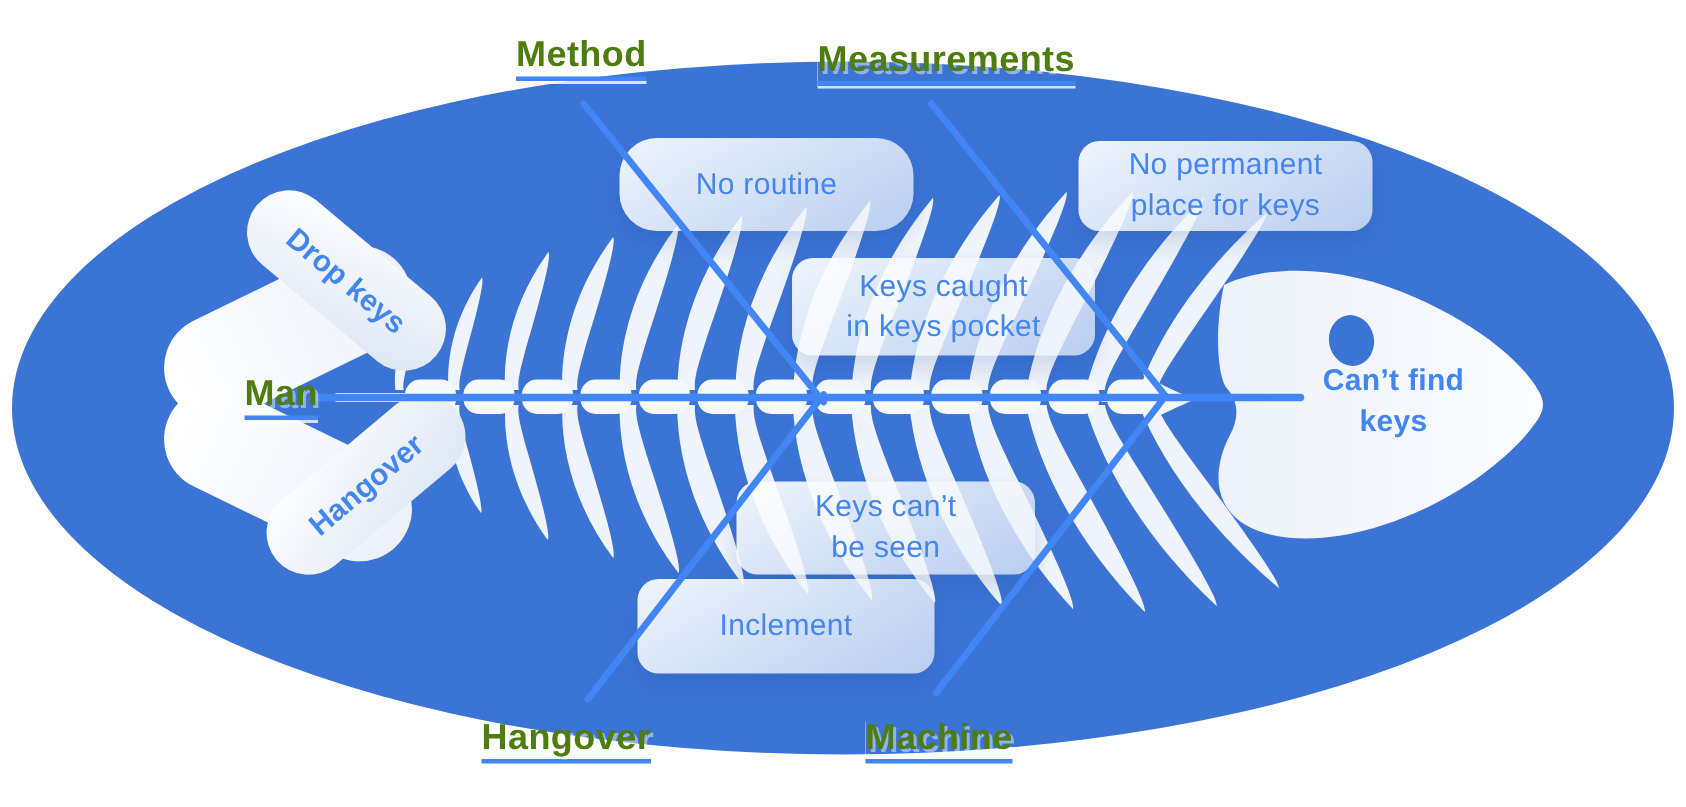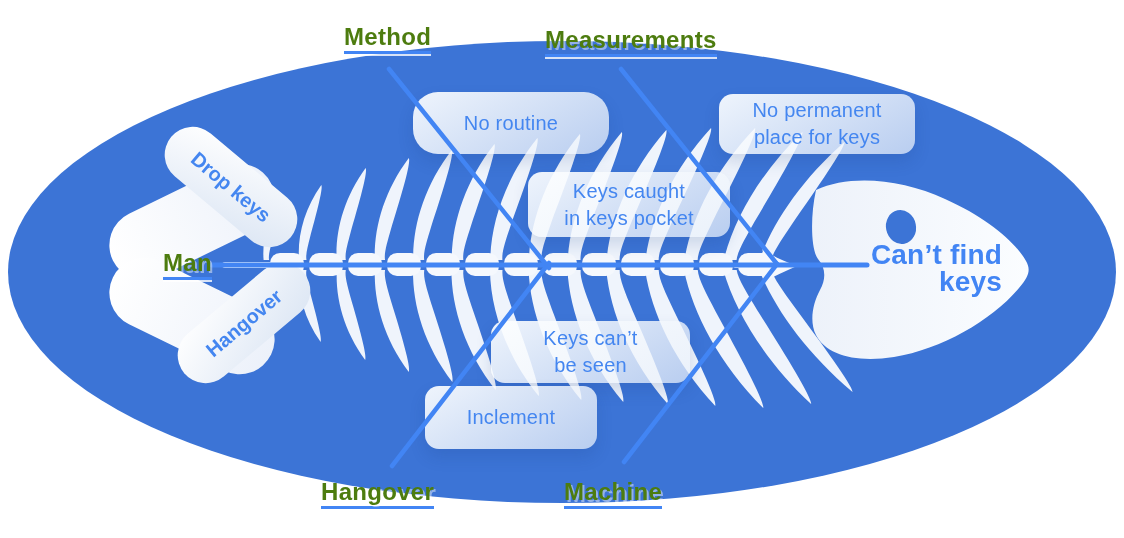--- a/index.html
+++ b/index.html
@@ -16,41 +16,41 @@
     letter-spacing:.3px;line-height:1.05;padding-bottom:2px;
     border-bottom:3px solid #4285F4;
     box-shadow:0 2px 0 rgba(255,255,255,.8);
     text-shadow:2px 2px 0 rgba(255,255,255,.45);
     white-space:nowrap;
   }
   .cat-method{left:344px;top:24px;}
   .cat-measurements{left:545px;top:27px;}
   .cat-man{left:163px;top:250px;}
   .cat-materials{left:321px;top:479px;}
-  .cat-machine{left:564px;top:479px;}
+  .cat-machine{left:577px;top:479px;}
 
   
   .cause{
     position:absolute;display:flex;flex-direction:column;justify-content:center;
     align-items:center;text-align:center;
     background:linear-gradient(150deg,rgba(252,254,255,.93) 0%,rgba(233,240,250,.72) 100%);
     border-radius:14px;color:#4486F0;font-size:20px;line-height:27px;
     letter-spacing:.2px;font-weight:500;
     box-shadow:0 8px 16px rgba(22,60,130,.16);
   }
   .cause-no-routine{left:413px;top:92px;width:196px;height:62px;border-radius:25px;}
   .cause-keys-caught{left:508px;top:172px;width:202px;height:65px;margin-left:20px;}
   .cause-no-permanent{left:674px;top:94px;width:196px;height:60px;margin-left:45px;}
   .cause-keys-cant{left:491px;top:302px;width:199px;height:62px;margin-top:19px;}
-  .cause-inclement{left:425px;top:386px;width:172px;height:63px;}
+  .cause-inclement{left:425px;top:386px;width:198px;height:63px;}
 
   
   .effect-text{
-    position:absolute;left:856px;top:241px;width:146px;text-align:right;
-    color:#4285F4;font-weight:700;font-size:28px;line-height:27px;letter-spacing:.2px;
+    position:absolute;left:856px;top:241px;width:146px;text-align:center;
+    color:#4285F4;font-weight:700;font-size:20px;line-height:27px;letter-spacing:.2px;
   }
 </style>
 </head>
 <body>
 
 <div class="stage">
 
   <svg class="layer" viewBox="0 0 1124 538">
     <defs>
       <path id="ribU" d="M -8,0 C -13,-32 -7,-68 13,-100 C 16,-96 10,-62 4,-30 C 2,-17 0,-7 2,0 Z"></path>

